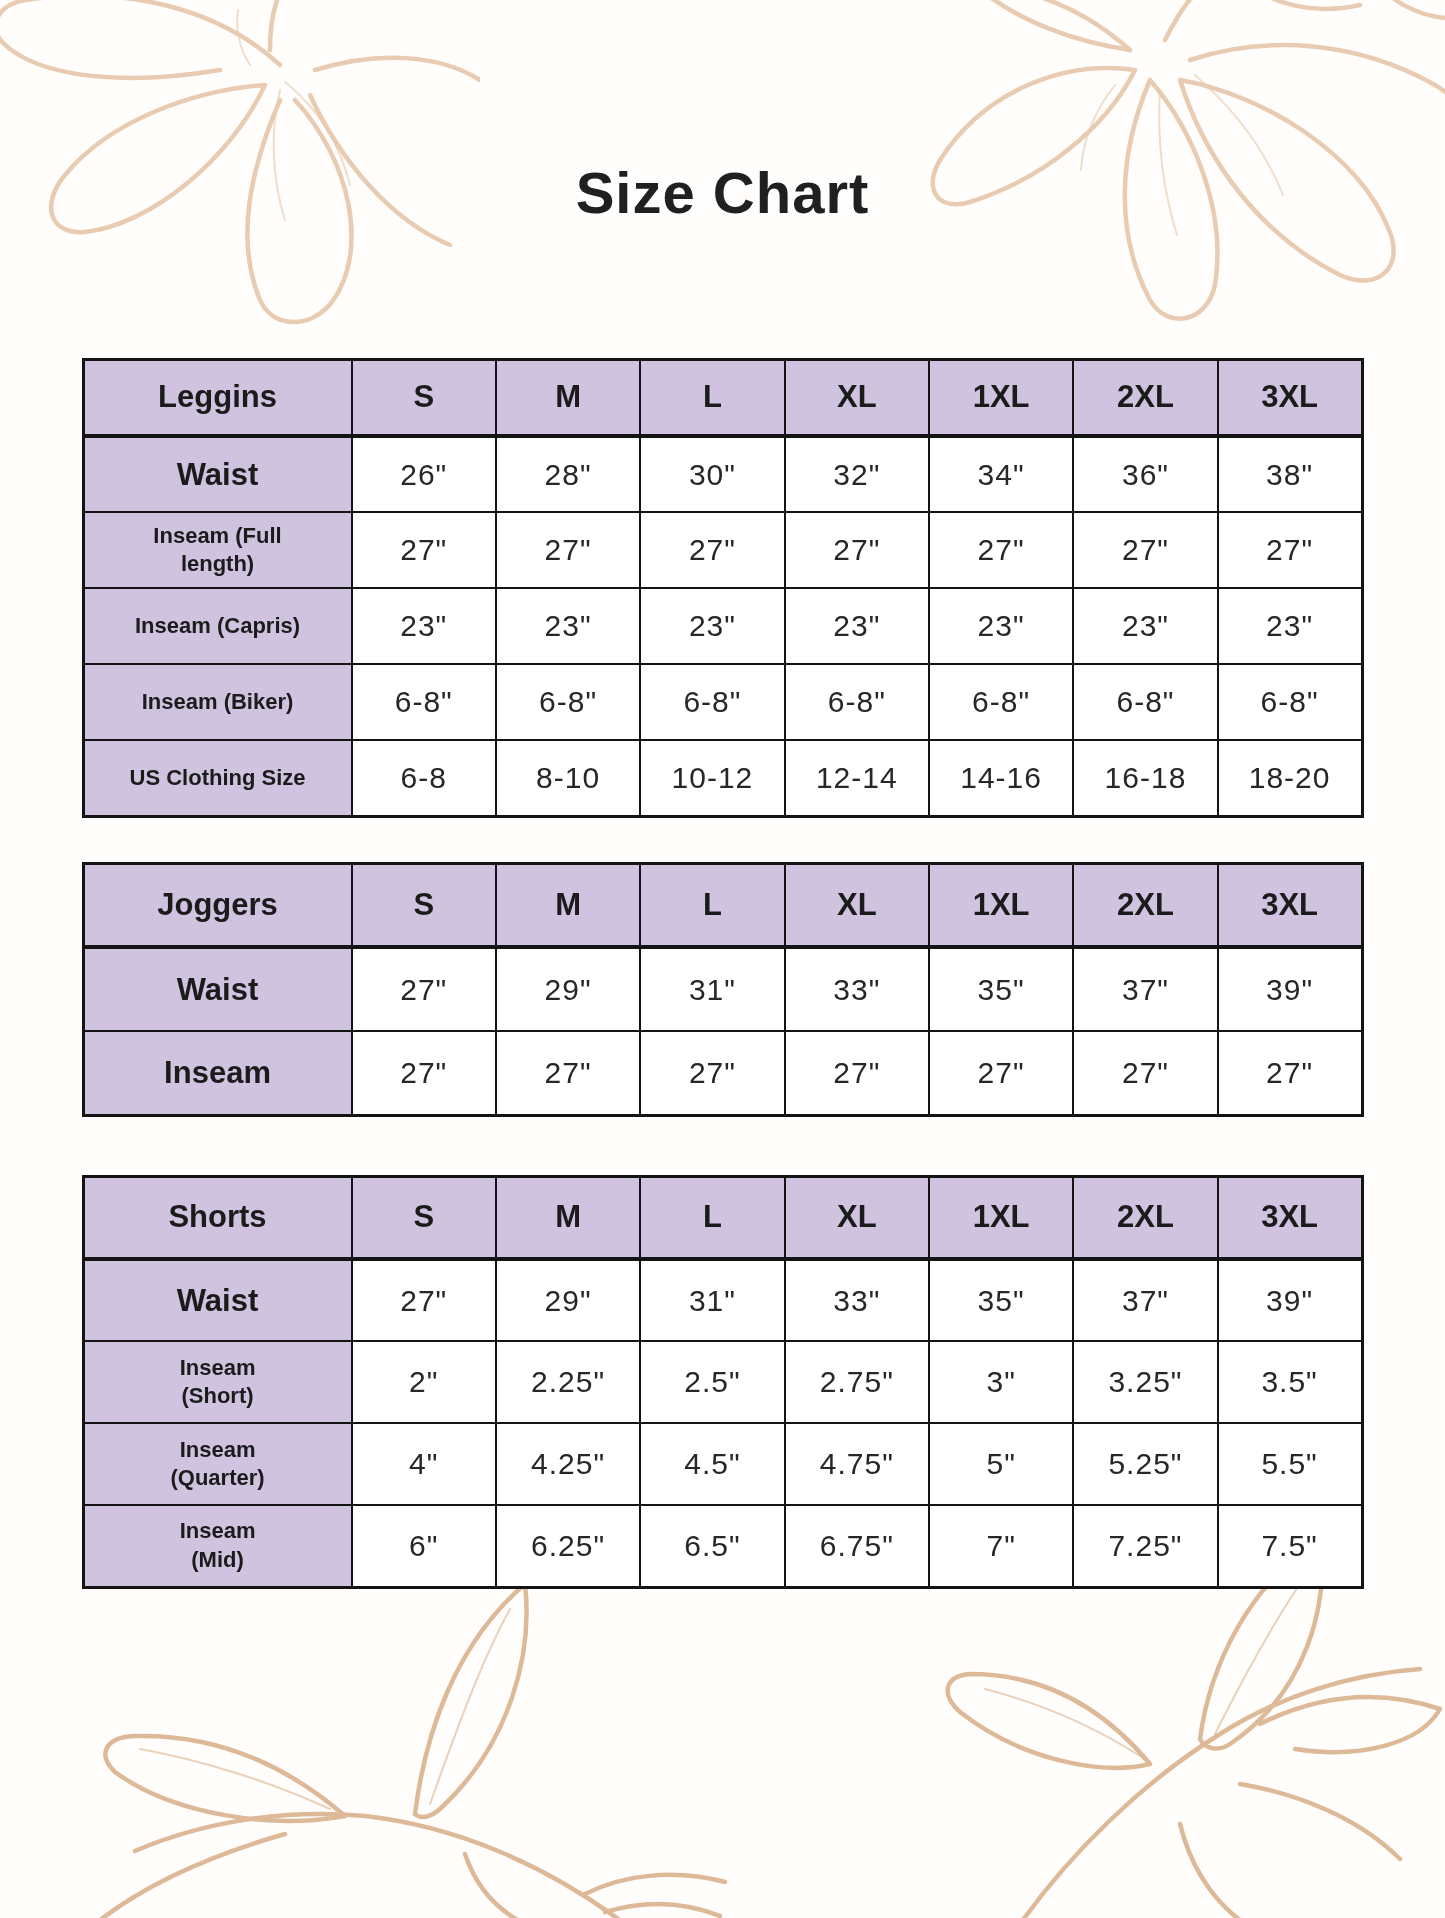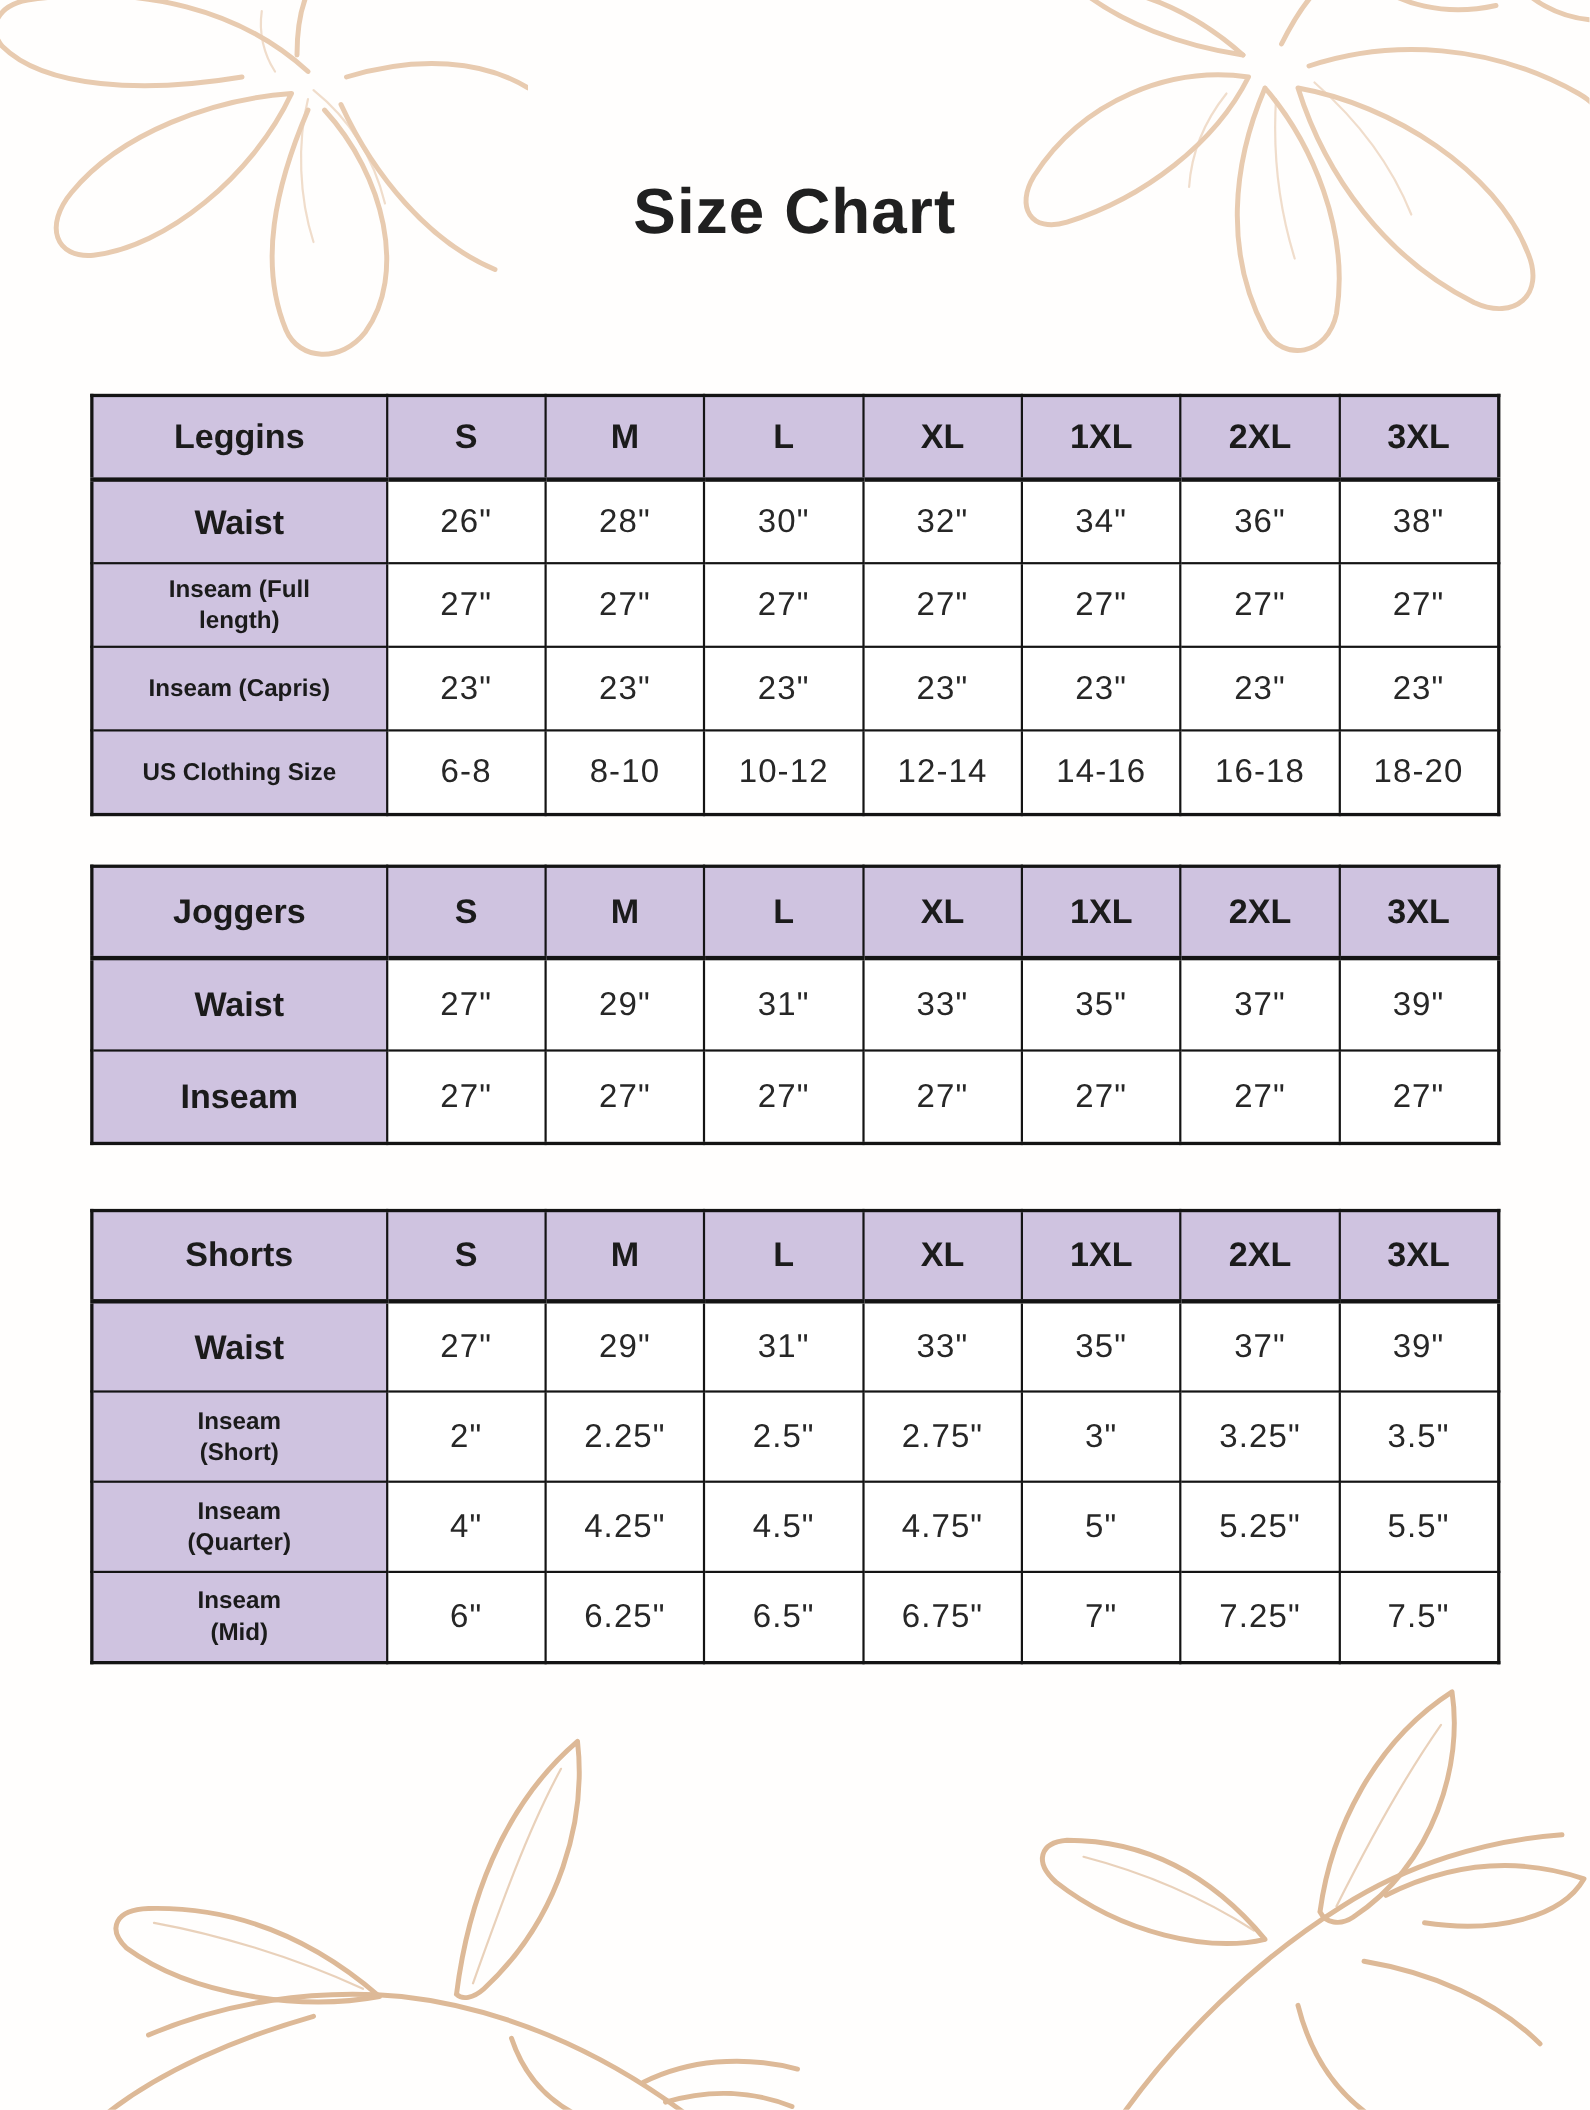--- a/index.html
+++ b/index.html
@@ -174,20 +174,30 @@
         <th class="cell label-cell small">Inseam (Capris)</th>
         <td class="cell value-cell">23"</td>
         <td class="cell value-cell">23"</td>
         <td class="cell value-cell">23"</td>
         <td class="cell value-cell">23"</td>
         <td class="cell value-cell">23"</td>
         <td class="cell value-cell">23"</td>
         <td class="cell value-cell">23"</td>
       </tr>
       <tr>
+        <th class="cell label-cell small">Inseam (Biker)</th>
+        <td class="cell value-cell">6-8"</td>
+        <td class="cell value-cell">6-8"</td>
+        <td class="cell value-cell">6-8"</td>
+        <td class="cell value-cell">6-8"</td>
+        <td class="cell value-cell">6-8"</td>
+        <td class="cell value-cell">6-8"</td>
+        <td class="cell value-cell">6-8"</td>
+      </tr>
+      <tr>
         <th class="cell label-cell small">US Clothing Size</th>
         <td class="cell value-cell">6-8</td>
         <td class="cell value-cell">8-10</td>
         <td class="cell value-cell">10-12</td>
         <td class="cell value-cell">12-14</td>
         <td class="cell value-cell">14-16</td>
         <td class="cell value-cell">16-18</td>
         <td class="cell value-cell">18-20</td>
       </tr>
     </tbody>

